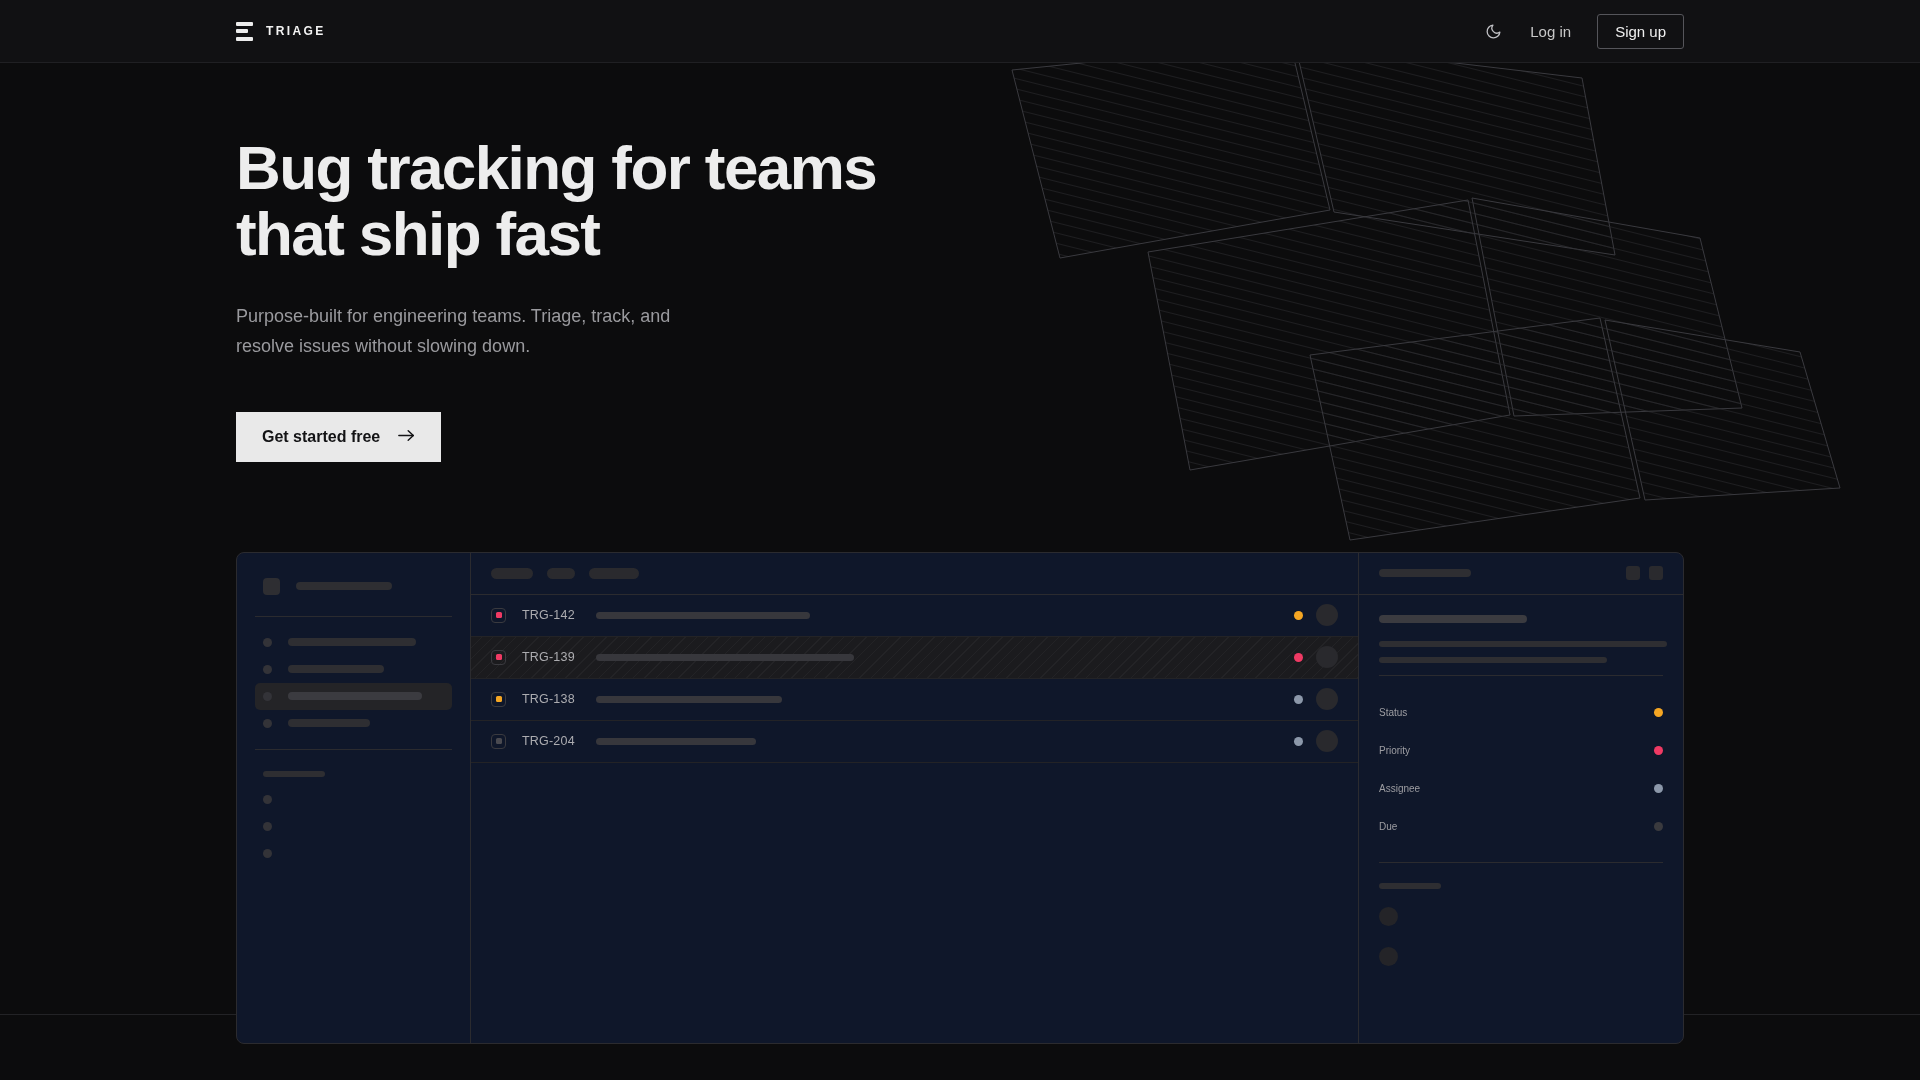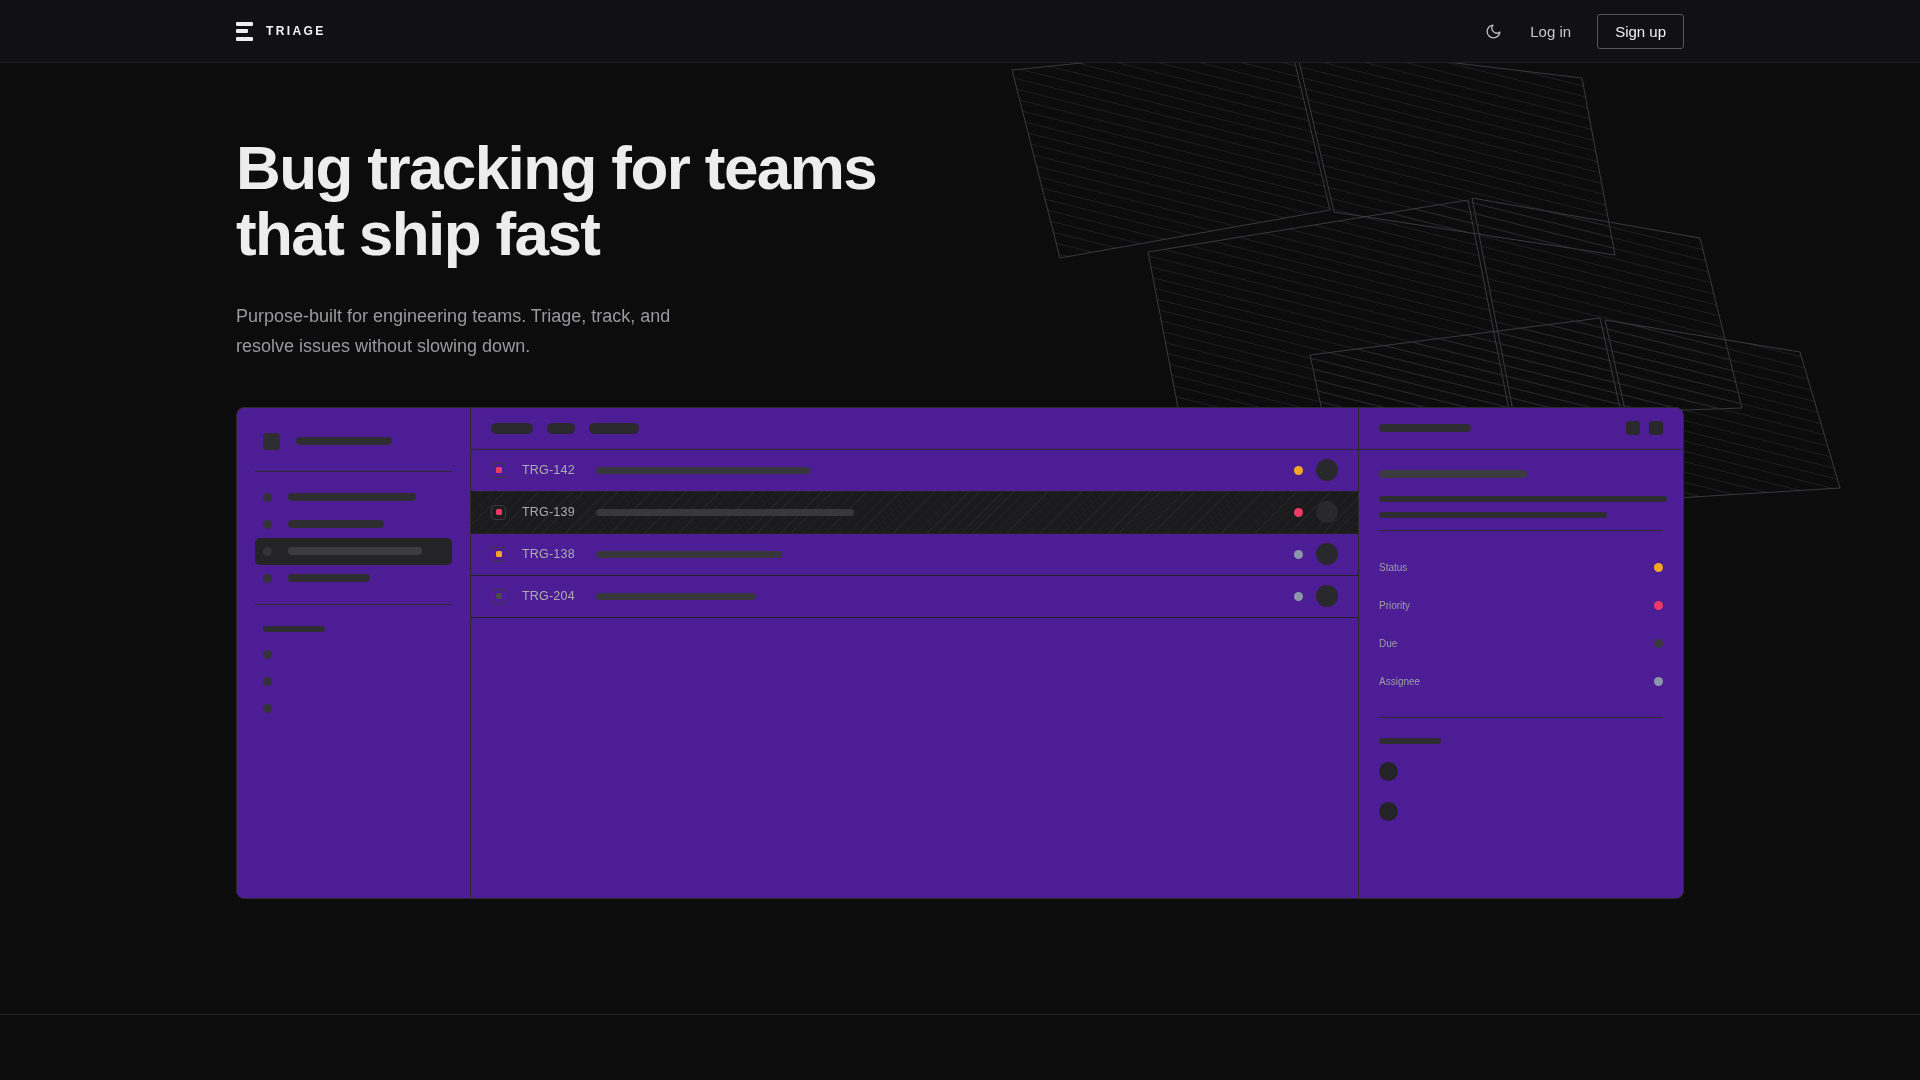--- a/index.html
+++ b/index.html
@@ -133,25 +133,25 @@
     font-size: 16px;
     font-weight: bold;
     cursor: pointer;
     font-family: "Liberation Sans", sans-serif;
   }
 
   
   .app-preview {
     position: relative;
     z-index: 3;
-    margin: 45px 236px 0 236px;
+    margin: 90px 236px 0 236px;
     height: 492px;
     border: 1px solid #2b2b2f;
     border-radius: 8px;
-    background: #4c1d95;
+    background: #0f172a;
     display: flex;
     overflow: hidden;
   }
 
   
   .ap-sidebar {
     width: 234px;
     border-right: 1px solid #2b2b2f;
     padding: 16px 18px;
     flex-shrink: 0;
@@ -372,20 +372,29 @@
     <button class="signup-btn">Sign up</button>
   </div>
 </div>
 
 <div class="hero">
   <h1>
     <span>Bug tracking for teams</span><br>
     <span>that ship fast</span>
   </h1>
   <p>Purpose-built for engineering teams. Triage, track, and resolve issues without slowing down.</p>
+  <button class="cta">
+    <span>Get started free</span>
+    <span>
+      <svg width="17" height="13" viewBox="0 0 20 14" fill="none" stroke="#131315" stroke-width="1.7" stroke-linecap="round" stroke-linejoin="round">
+        <line x1="1" y1="7" x2="18" y2="7"></line>
+          <polyline points="12,1.5 18,7 12,12.5"></polyline>
+      </svg>
+    </span>
+  </button>
 </div>
 
 <div class="app-preview">
 
   <div class="ap-sidebar">
     <div class="sk-row">
       <span class="sk-sq"></span>
       <span class="sk-bar" style="width:96px"></span>
     </div>
     <div class="ap-divider"></div>
@@ -492,26 +501,26 @@
       <div id="meta-rows">
           <div class="meta-row">
             <span class="meta-label">Status</span>
             <span class="status-dot" style="background:#f5a623"></span>
           </div>
           <div class="meta-row">
             <span class="meta-label">Priority</span>
             <span class="status-dot" style="background:#ef3a64"></span>
           </div>
           <div class="meta-row">
+            <span class="meta-label">Assignee</span>
+            <span class="status-dot" style="background:#8c98aa"></span>
+          </div>
+          <div class="meta-row">
             <span class="meta-label">Due</span>
             <span class="status-dot" style="background:#3a3a3e"></span>
-          </div>
-          <div class="meta-row">
-            <span class="meta-label">Assignee</span>
-            <span class="status-dot" style="background:#8c98aa"></span>
           </div>
         </div>
       <div class="meta-sep" style="margin:16px 0 20px 0"></div>
       <div class="sk-bar" style="width:62px;height:6px;margin-bottom:18px"></div>
       <div class="avatar-lg"></div>
       <div class="avatar-lg"></div>
     </div>
   </div>
 
 </div>

